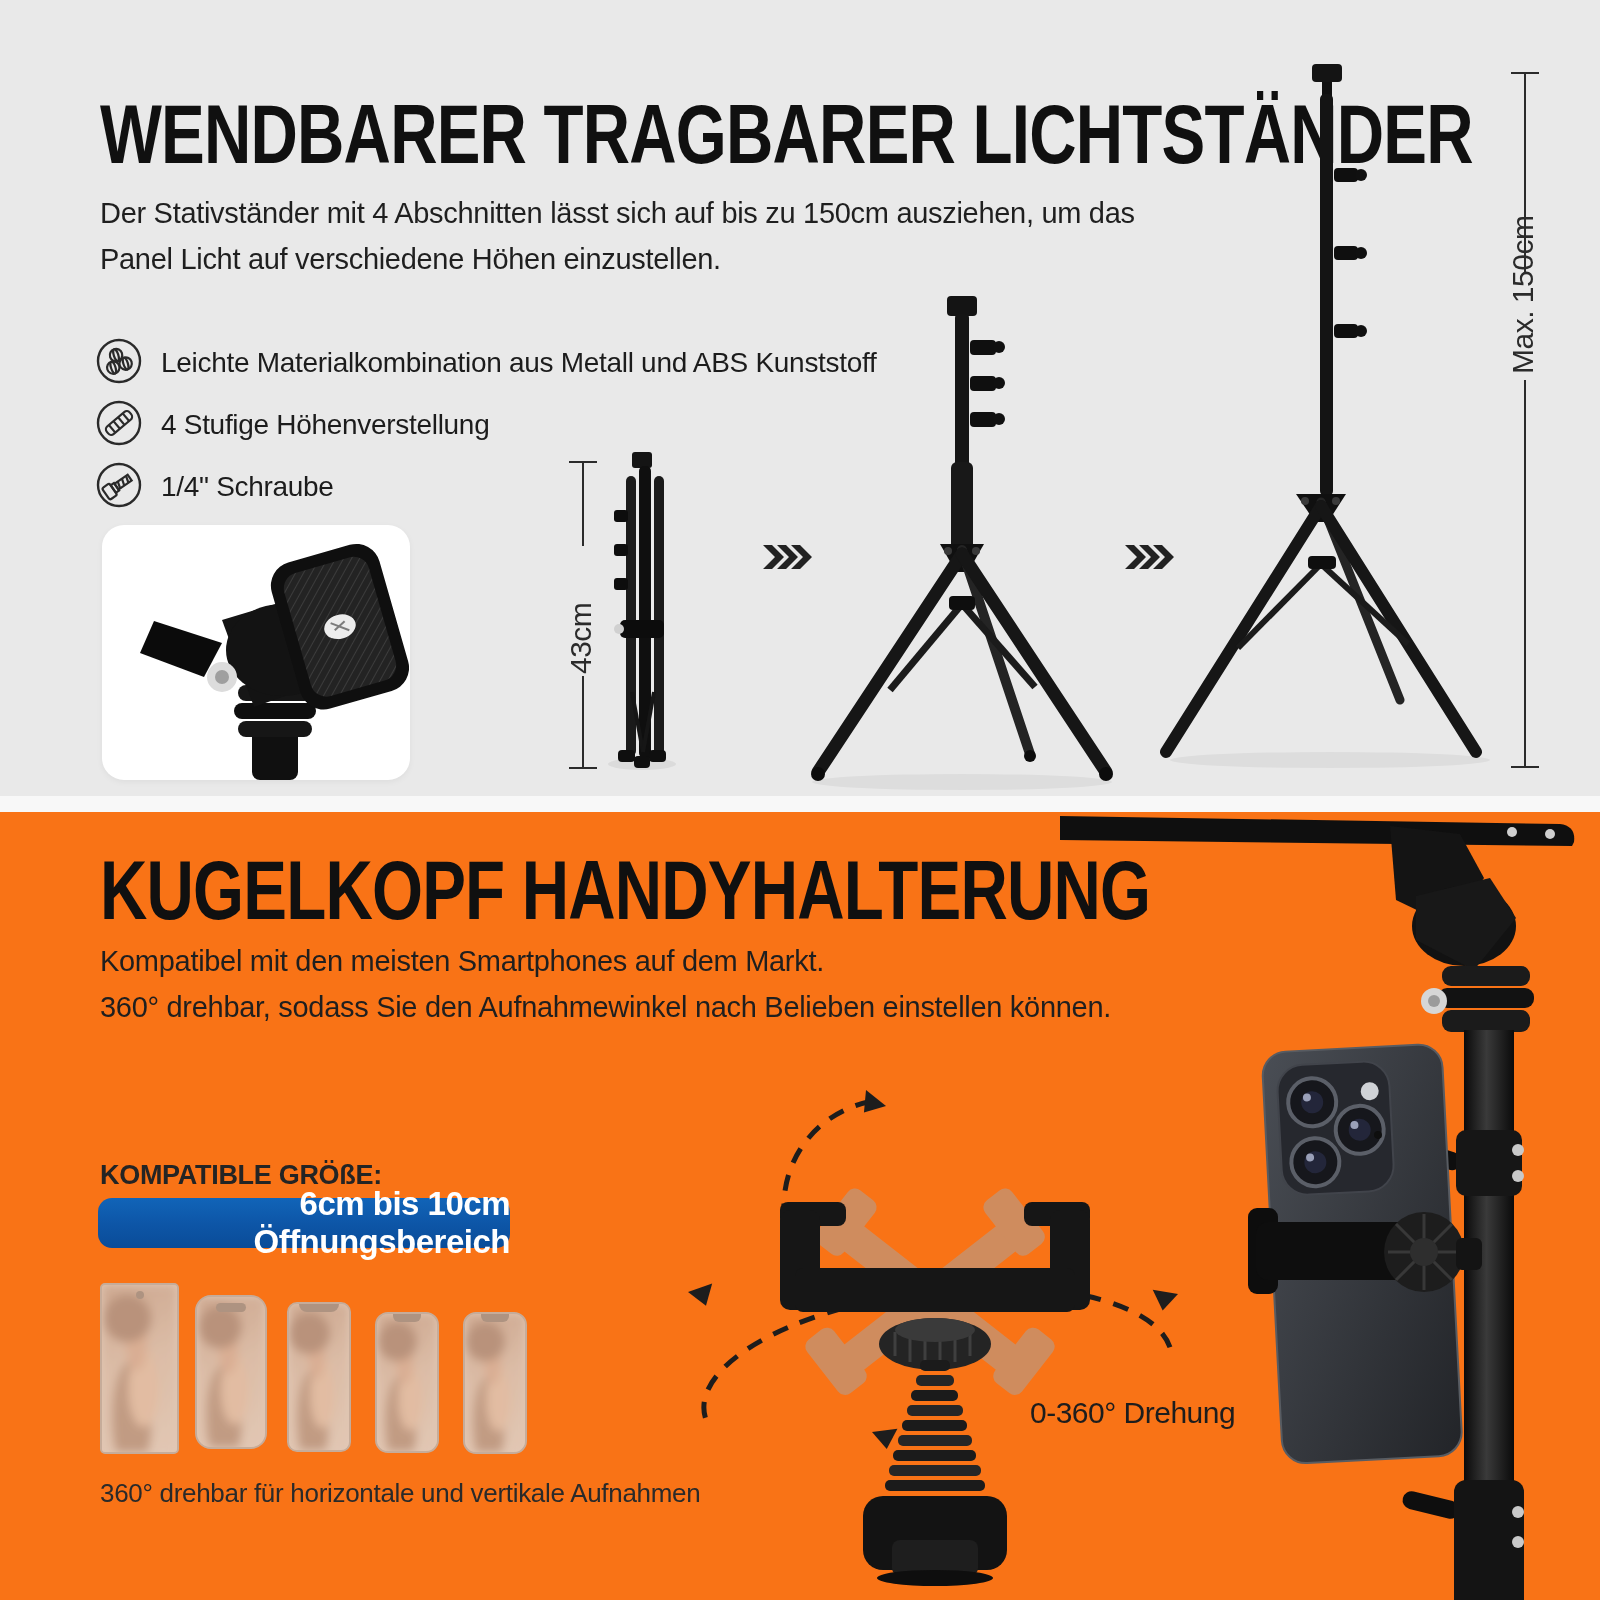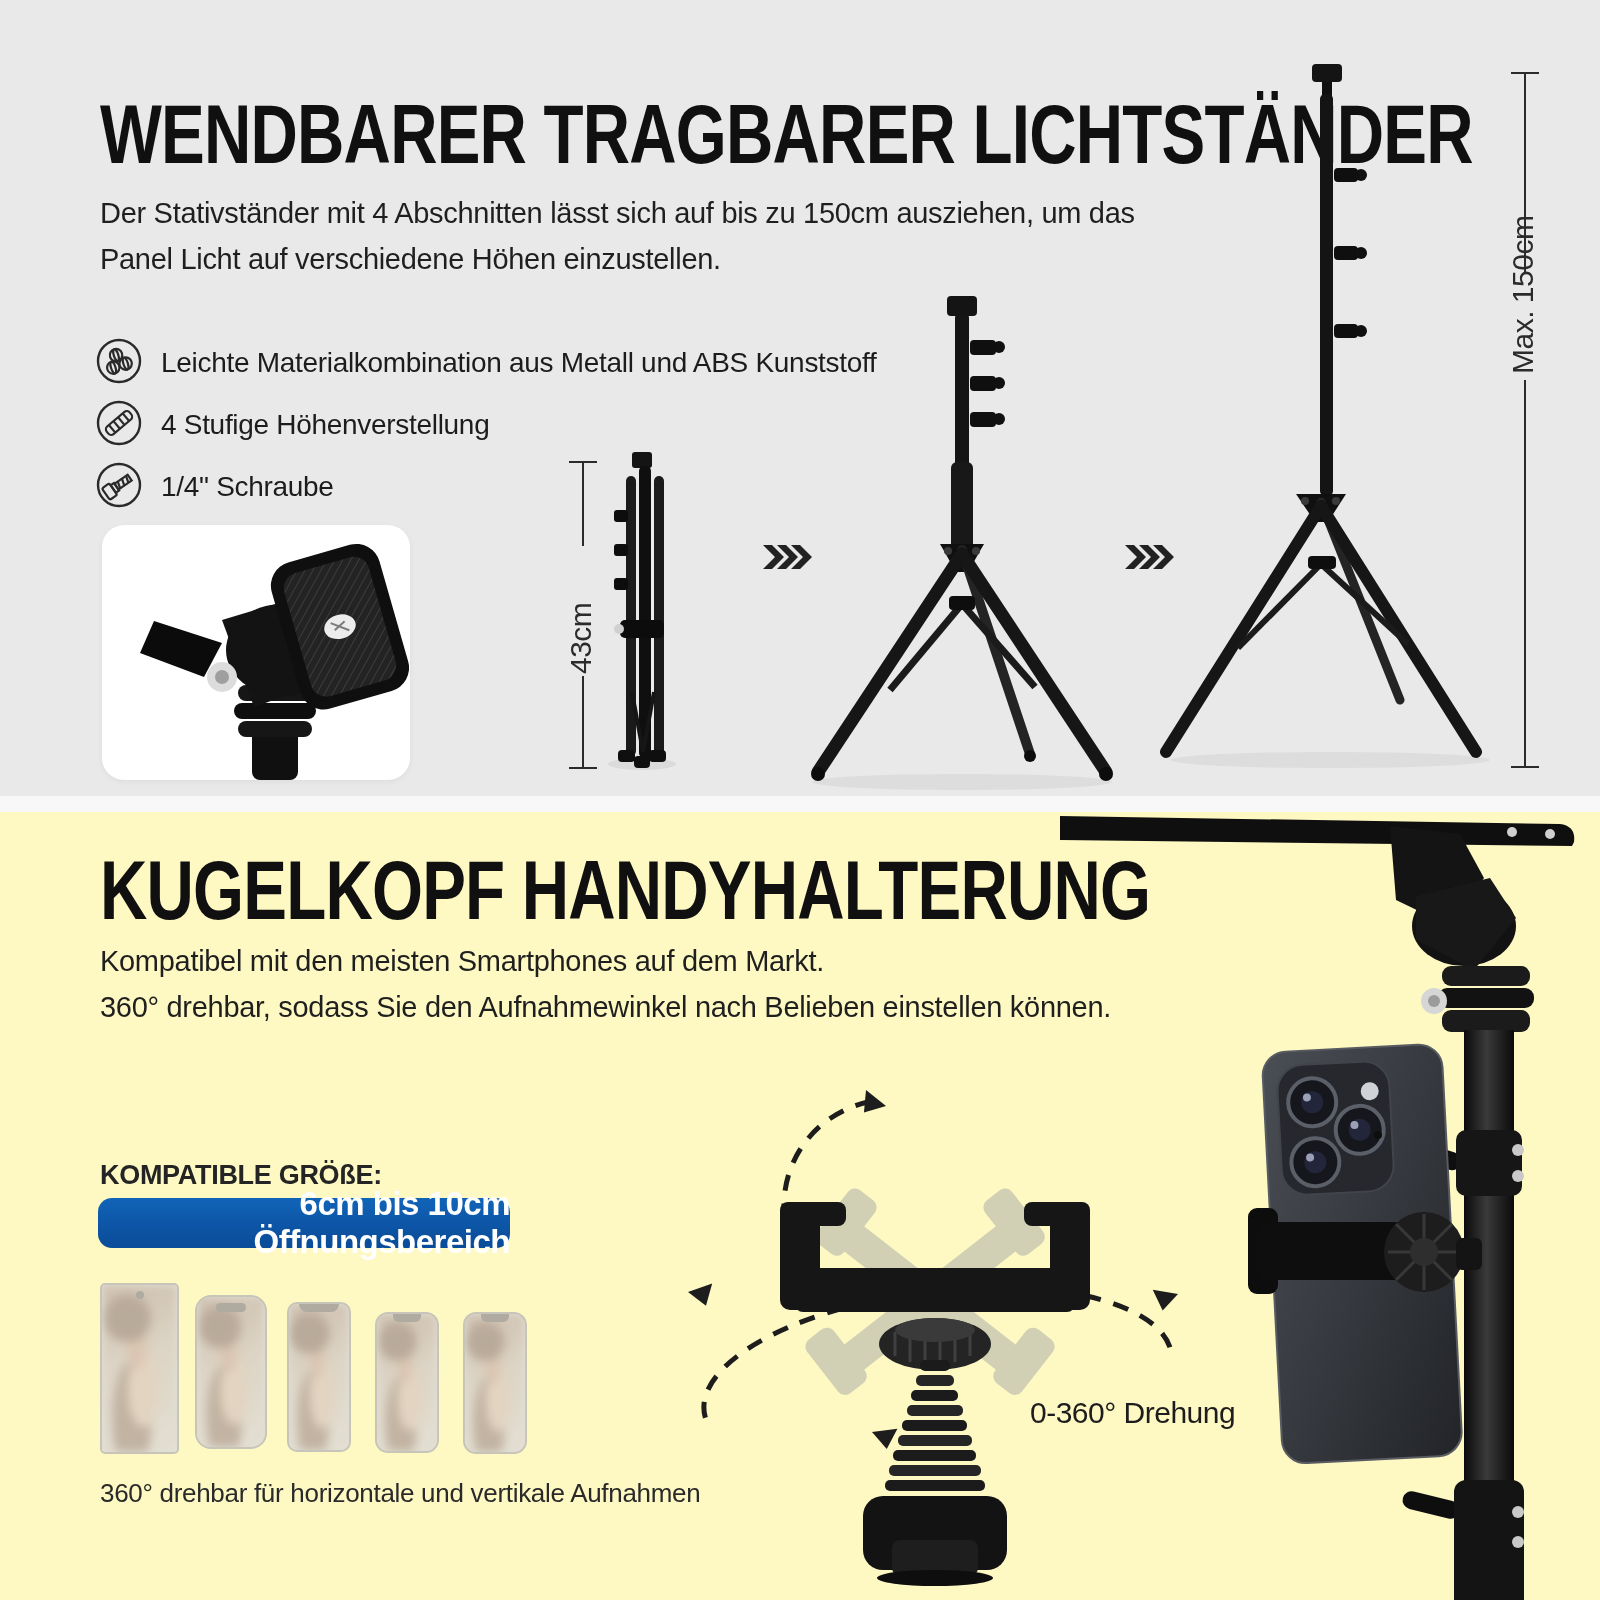--- a/index.html
+++ b/index.html
@@ -2,21 +2,21 @@
 <html><head>
 <meta charset="utf-8">
 <style>
   html,body{margin:0;padding:0;}
   body{width:1600px;height:1600px;font-family:"Liberation Sans",sans-serif;}
   #canvas{position:relative;width:1600px;height:1600px;overflow:hidden;background:#eaeaea;}
   .abs{position:absolute;}
   
   .sec1{left:0;top:0;width:1600px;height:796px;background:#e9e9e9;}
   .divider{left:0;top:796px;width:1600px;height:16px;background:#f8f8f8;}
-  .sec2{left:0;top:812px;width:1600px;height:788px;background:#fef9c3;}
+  .sec2{left:0;top:812px;width:1600px;height:788px;background:#f97316;}
   
   .h-cond{font-weight:bold;color:#101010;white-space:nowrap;letter-spacing:-1px;
           transform:scaleX(.78);transform-origin:left top;line-height:1;}
   .h1{left:100px;top:92px;font-size:84px;}
   .para{color:#1f1f1f;font-size:29px;line-height:46px;letter-spacing:-.3px;}
   .p1{left:100px;top:190px;}
   
   .feat{display:flex;align-items:center;gap:19px;}
   .feat .txt{font-size:28px;color:#1c1c1c;letter-spacing:-.3px;white-space:nowrap;}
   .f1{left:96px;top:338px;}

